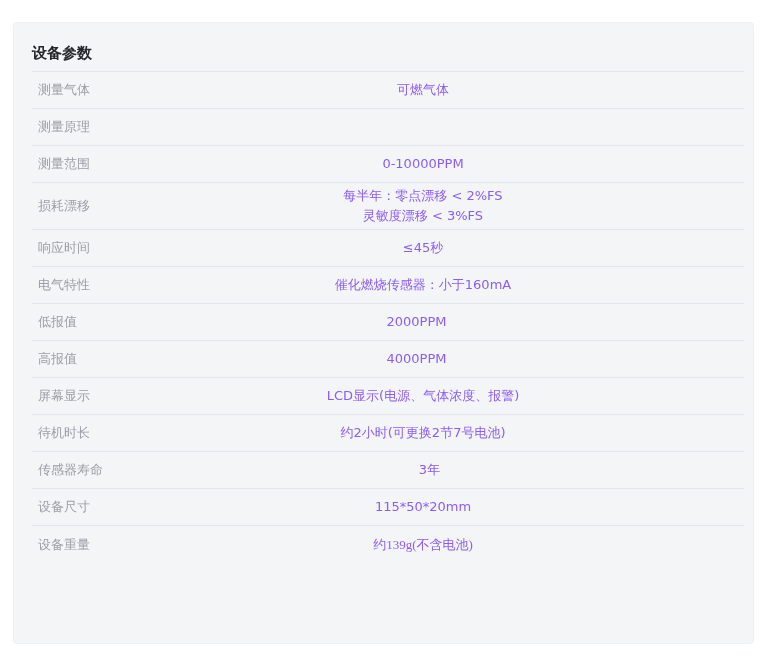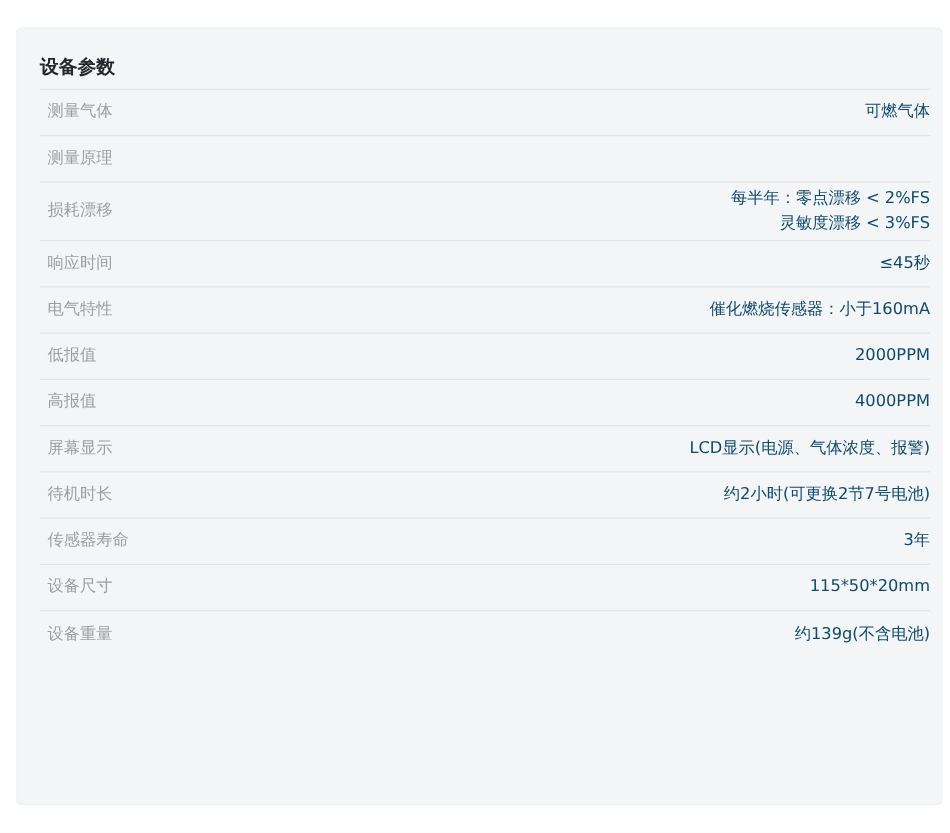--- a/index.html
+++ b/index.html
@@ -28,52 +28,56 @@
   }
   .spec-table { width: 100%; }
   .spec-row {
     display: flex;
     justify-content: space-between;
     align-items: center;
     min-height: 37px;
     border-bottom: 1px solid #e2e5e9;
     gap: 12px;
   }
-  .spec-row:last-child { border-bottom: none; }
+  .spec-row:last-child { border-bottom: none; font-family: Liberation Serif, serif; }
   .spec-row-label {
     color: #9b9ea4;
     font-size: 13px;
     line-height: 20px;
     padding-left: 6px;
     white-space: nowrap;
     flex: 0 0 auto;
   }
   .spec-row-value {
-    color: #0c4a6e;
+    color: #8b5cf6;
     font-size: 13px;
     line-height: 20px;
-    text-align: right;
+    text-align: center;
     white-space: pre-line;
     padding: 3px 0;
     flex: 1 1 auto;
   }
 </style>
 </head>
 <body>
 
 <div class="spec-card">
   <div class="spec-card-title">设备参数</div>
   <div class="spec-table">
 
     <div class="spec-row">
       <span class="spec-row-label">测量气体</span>
       <span class="spec-row-value">可燃气体</span>
     </div>
     <div class="spec-row">
       <span class="spec-row-label">测量原理</span>
+    </div>
+    <div class="spec-row">
+      <span class="spec-row-label">测量范围</span>
+      <span class="spec-row-value">0-10000PPM</span>
     </div>
     <div class="spec-row">
       <span class="spec-row-label">损耗漂移</span>
       <span class="spec-row-value">每半年：零点漂移 &lt; 2%FS
 灵敏度漂移 &lt; 3%FS</span>
     </div>
     <div class="spec-row">
       <span class="spec-row-label">响应时间</span>
       <span class="spec-row-value">≤45秒</span>
     </div>

